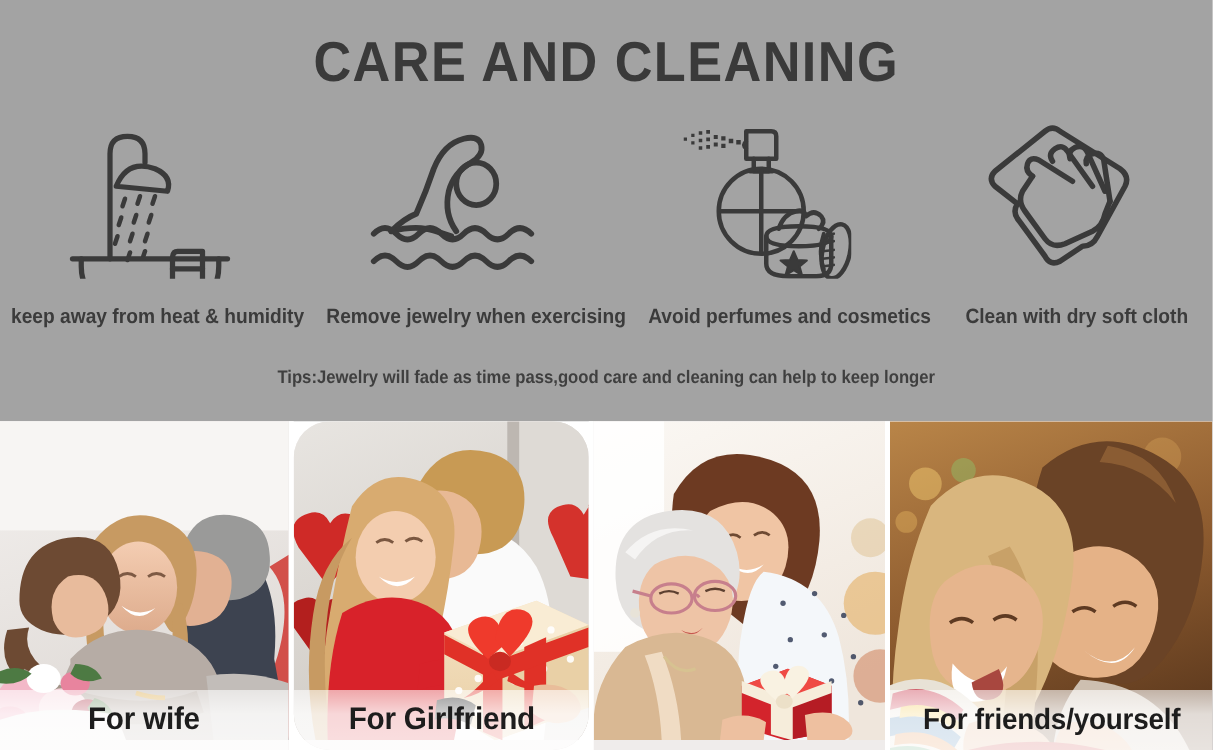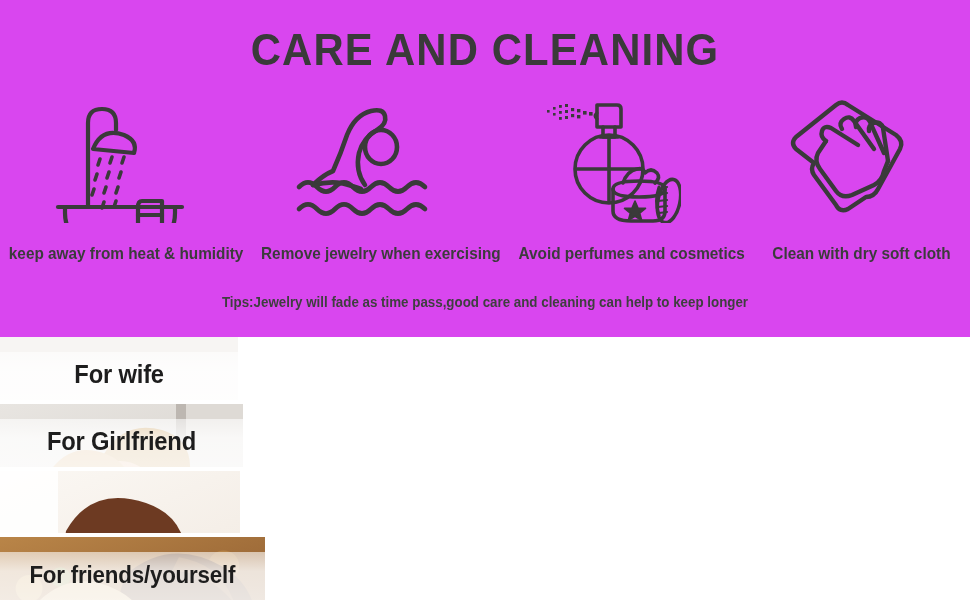--- a/index.html
+++ b/index.html
@@ -10,21 +10,21 @@
     width: 970px;
     height: 600px;
     background: #ffffff;
     font-family: "Liberation Sans", sans-serif;
     overflow: hidden;
   }
   .page {
     position: relative;
     width: 970px;
     height: 600px;
-    background: #d946ef;
+    background: #a3a3a3;
   }
 
   
   .title {
     position: absolute;
     top: 24px;
     left: 0;
     width: 970px;
     text-align: center;
     font-size: 45px;
@@ -94,31 +94,30 @@
 
   
   .photo-strip {
     position: absolute;
     top: 337px;
     left: 0;
     width: 970px;
     height: 263px;
     display: flex;
     background: #ffffff;
-    flex-direction: column;
   }
   .photo-panel {
     position: relative;
     height: 263px;
     overflow: hidden;
     background: #efeceb;
   }
   .p1 { width: 238px; }
   .gap { width: 4px; background: #ffffff; height: 263px; flex: 0 0 4px; }
-  .p2 { width: 243px; }
+  .p2 { width: 243px; border-radius: 29px; }
   .p3 { width: 240px; }
   .p4 { width: 237px; padding-left: 28px; }
 
   .photo-art {
     position: absolute;
     inset: 0;
   }
   .photo-caption-band {
     position: absolute;
     left: 0;

